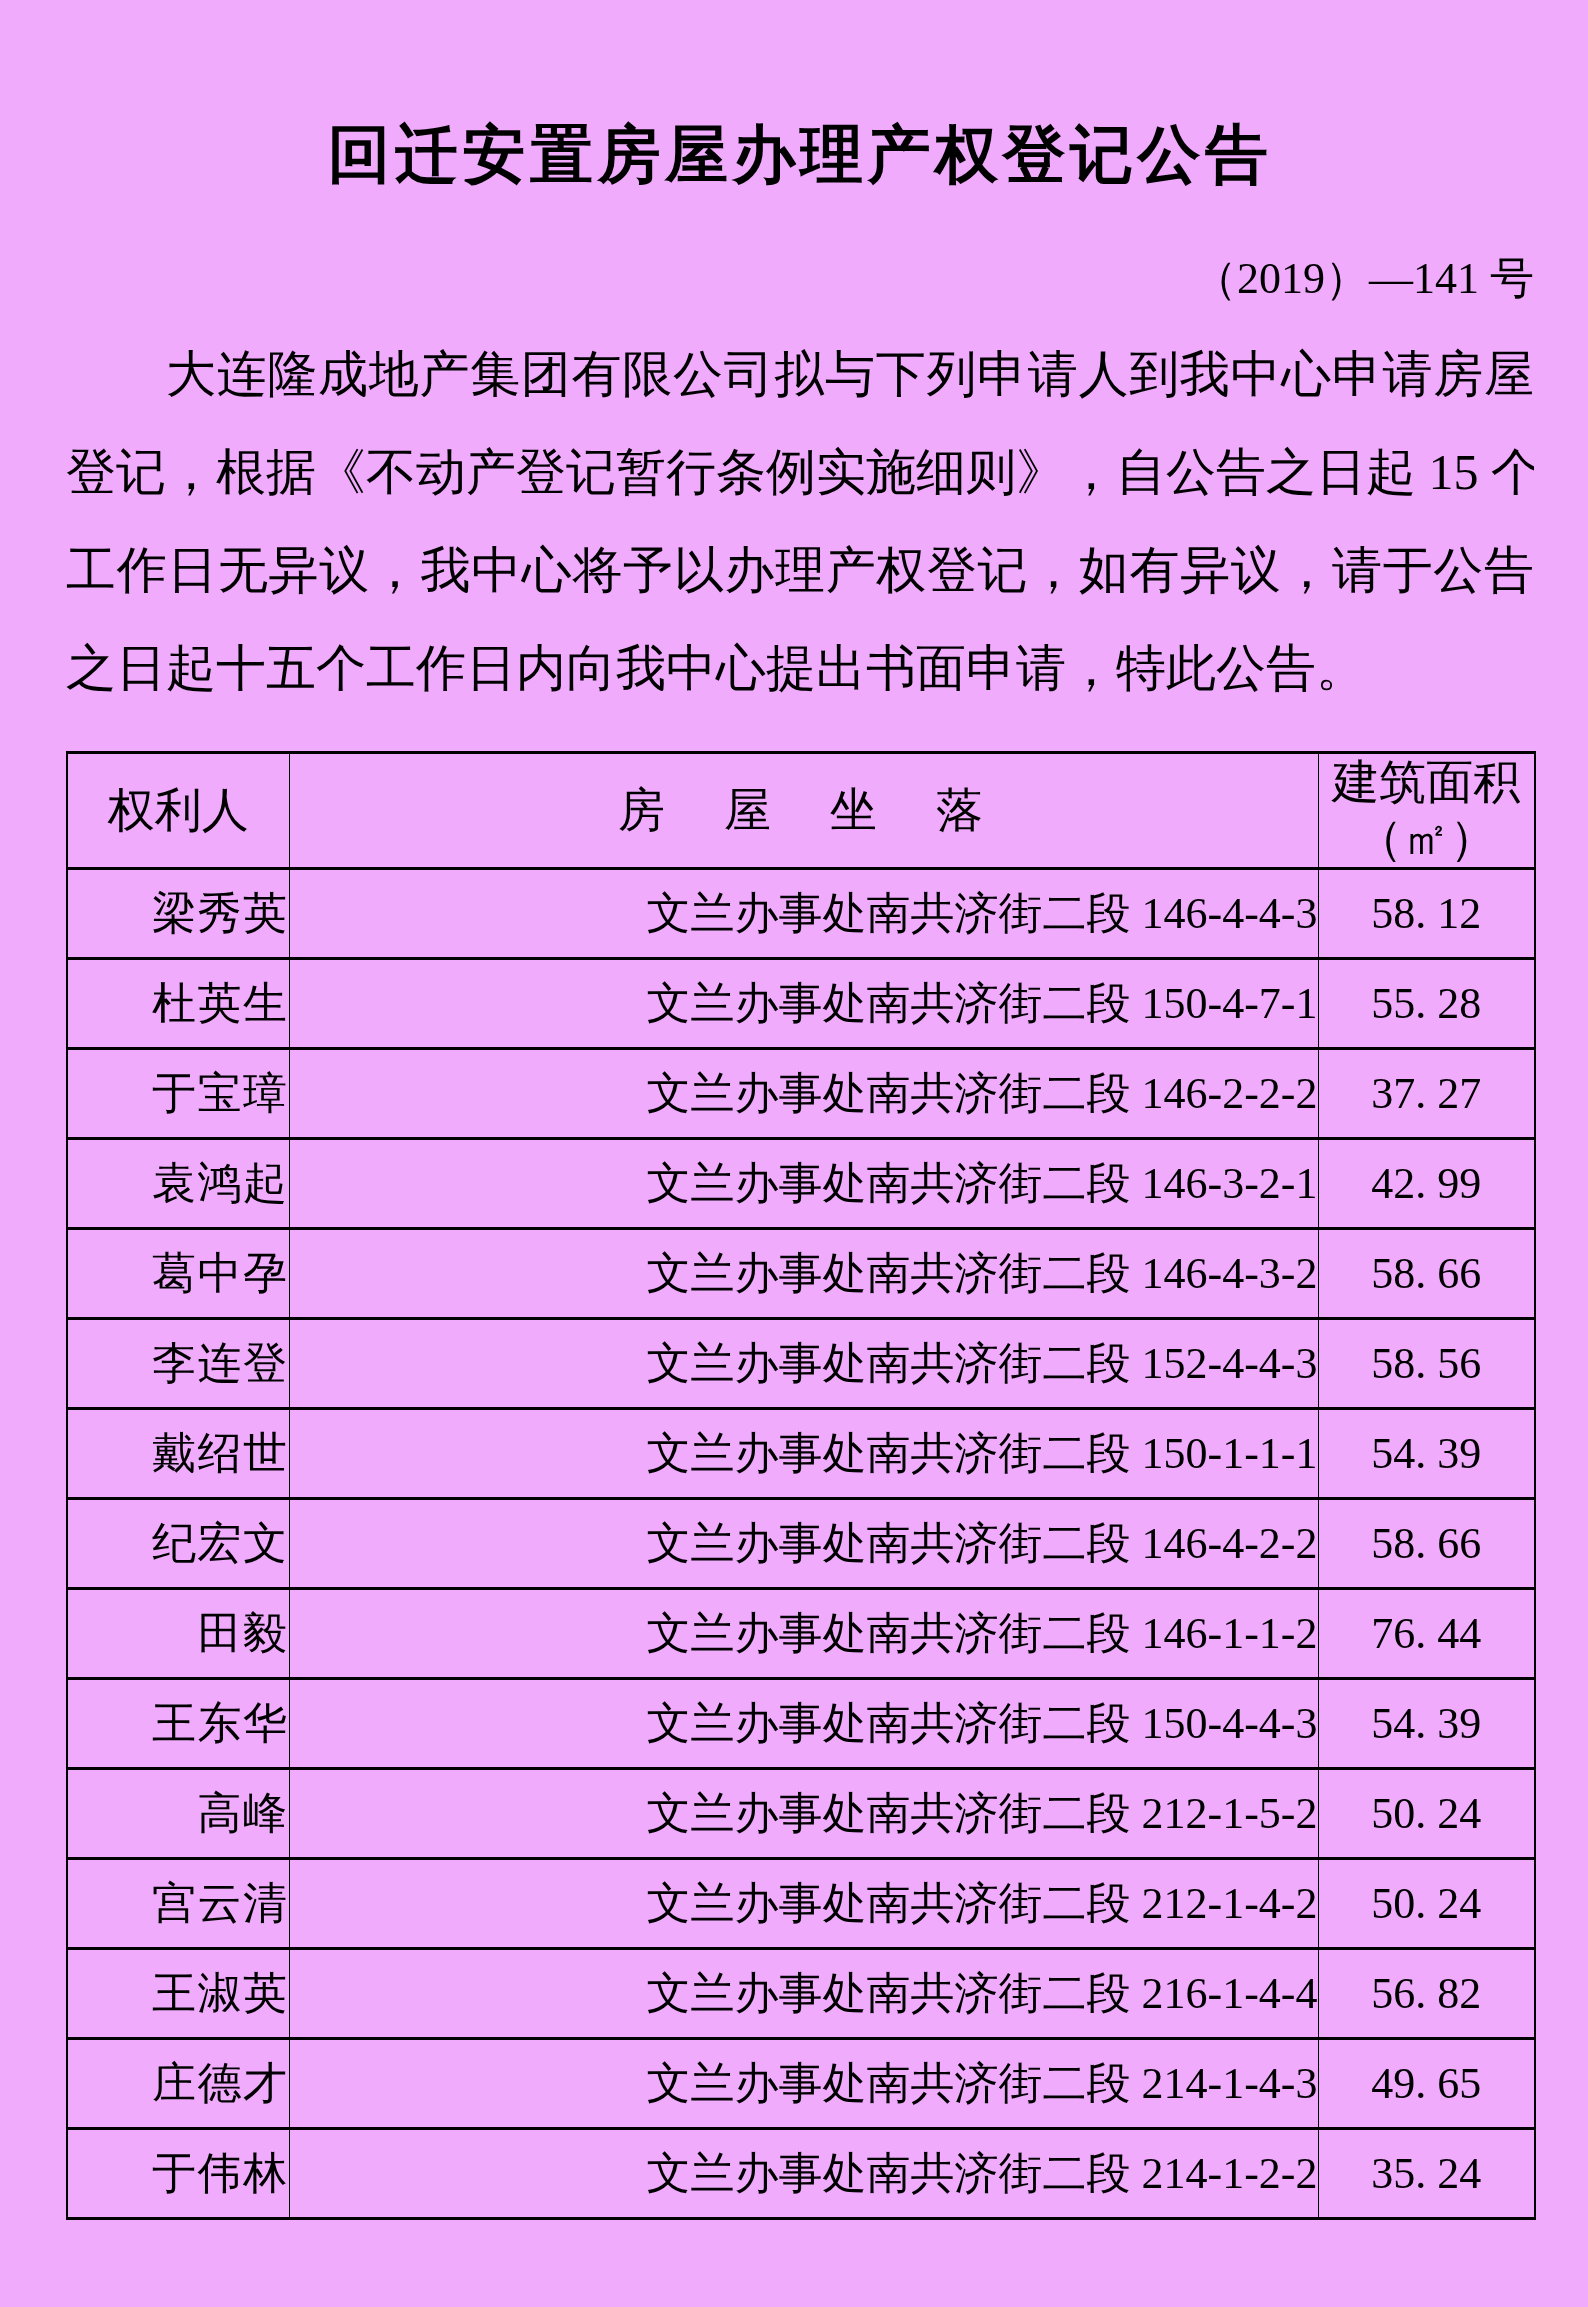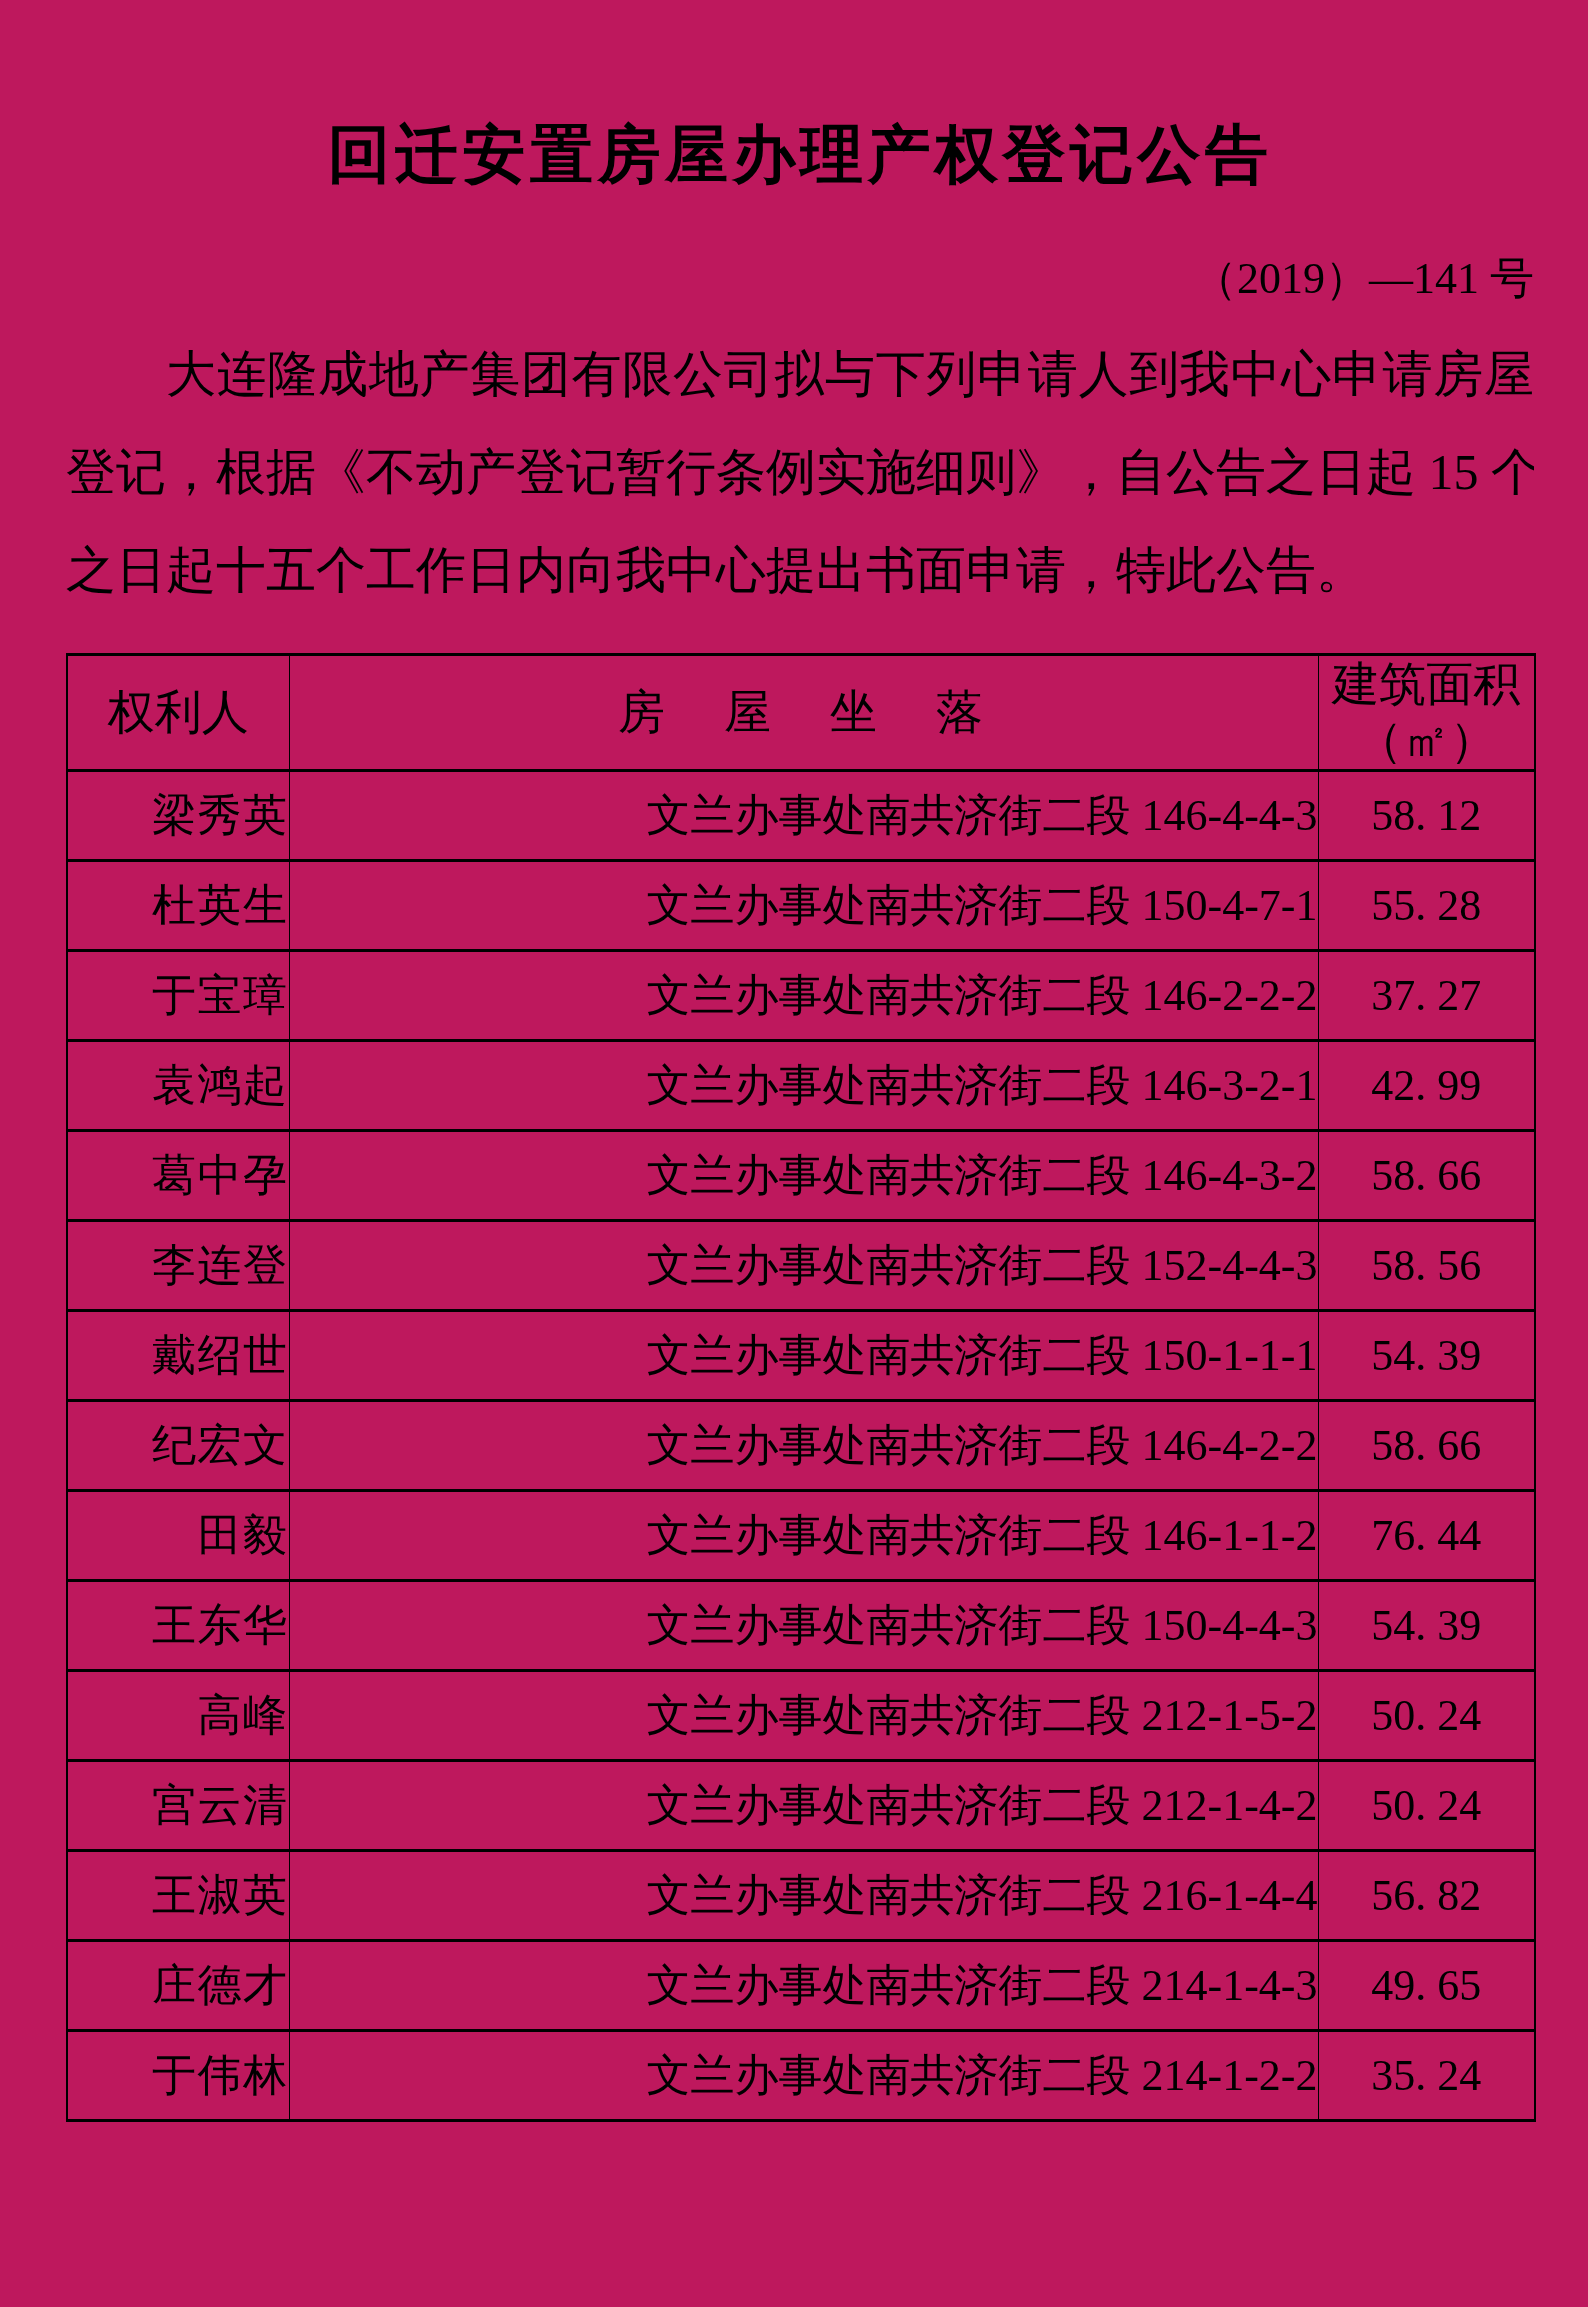--- a/index.html
+++ b/index.html
@@ -6,21 +6,21 @@
   html, body { background: #ffffff; }
   body {
     width: 1588px;
     height: 2307px;
     color: #000000;
     font-family: "Liberation Serif", serif;
   }
   .page {
     width: 1588px;
     height: 2307px;
-    background: #be185d;
+    background: #f0abfc;
     padding: 117px 54px 0 66px;
     overflow: hidden;
   }
   .title {
     text-align: center;
     font-family: "Liberation Sans", sans-serif;
     font-weight: bold;
     font-size: 63px;
     line-height: 75px;
     letter-spacing: 4.5px;
@@ -77,20 +77,21 @@
 
 <div class="page">
 
   <div class="title">回迁安置房屋办理产权登记公告</div>
 
   <div class="subtitle">（2019）—141 号</div>
 
   <div class="paragraph">
     <div class="para-line indent">大连隆成地产集团有限公司拟与下列申请人到我中心申请房屋</div>
     <div class="para-line">登记，根据《不动产登记暂行条例实施细则》，自公告之日起 15 个</div>
+    <div class="para-line">工作日无异议，我中心将予以办理产权登记，如有异议，请于公告</div>
     <div class="para-line last">之日起十五个工作日内向我中心提出书面申请，特此公告。</div>
   </div>
 
   <table class="doc-table">
     <colgroup>
       <col style="width:222px">
       <col style="width:1029px">
       <col style="width:217px">
     </colgroup>
     <thead>

